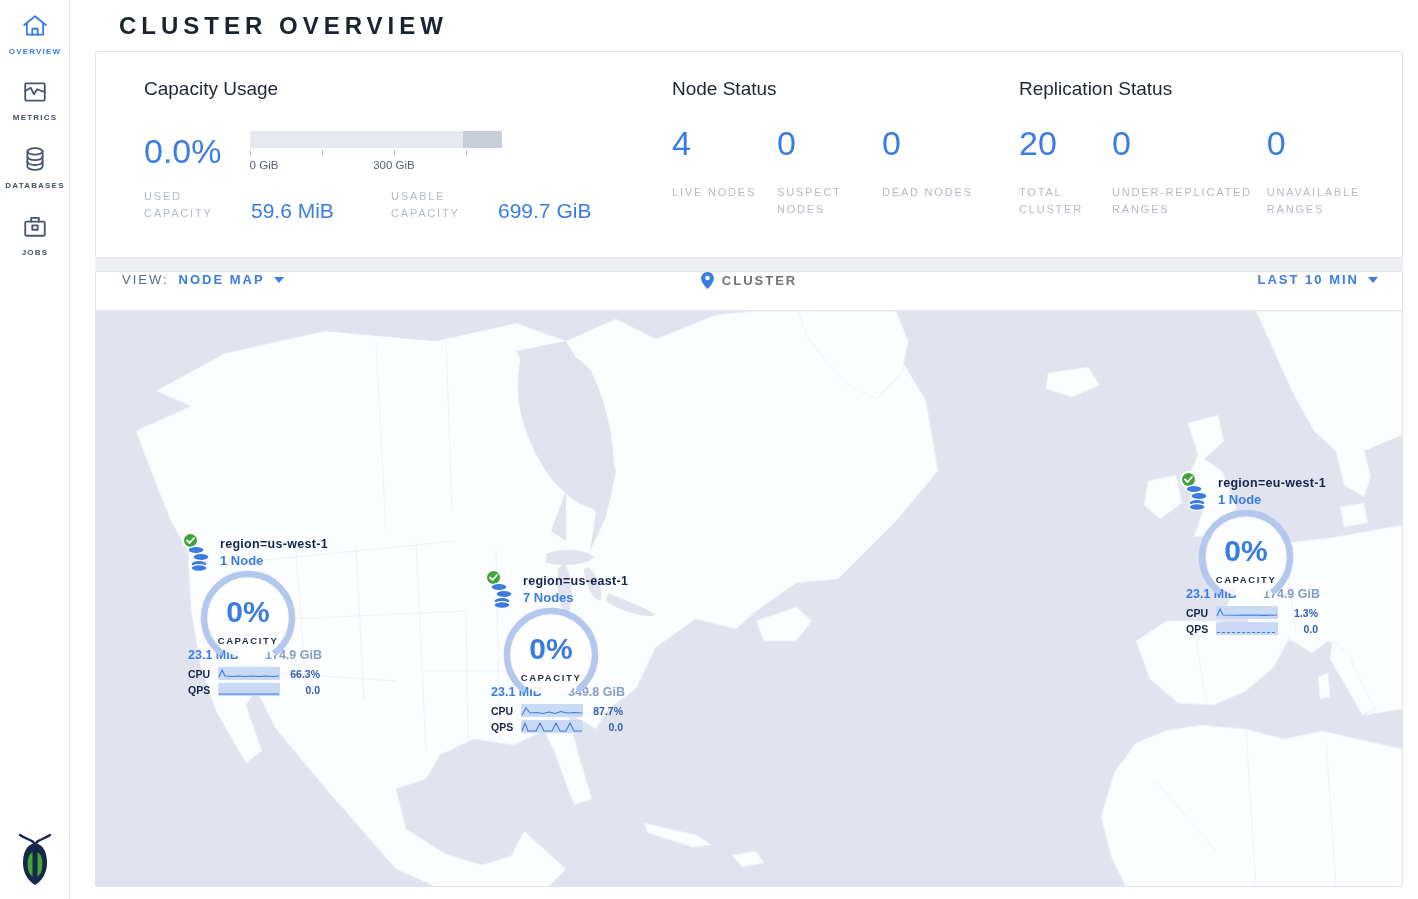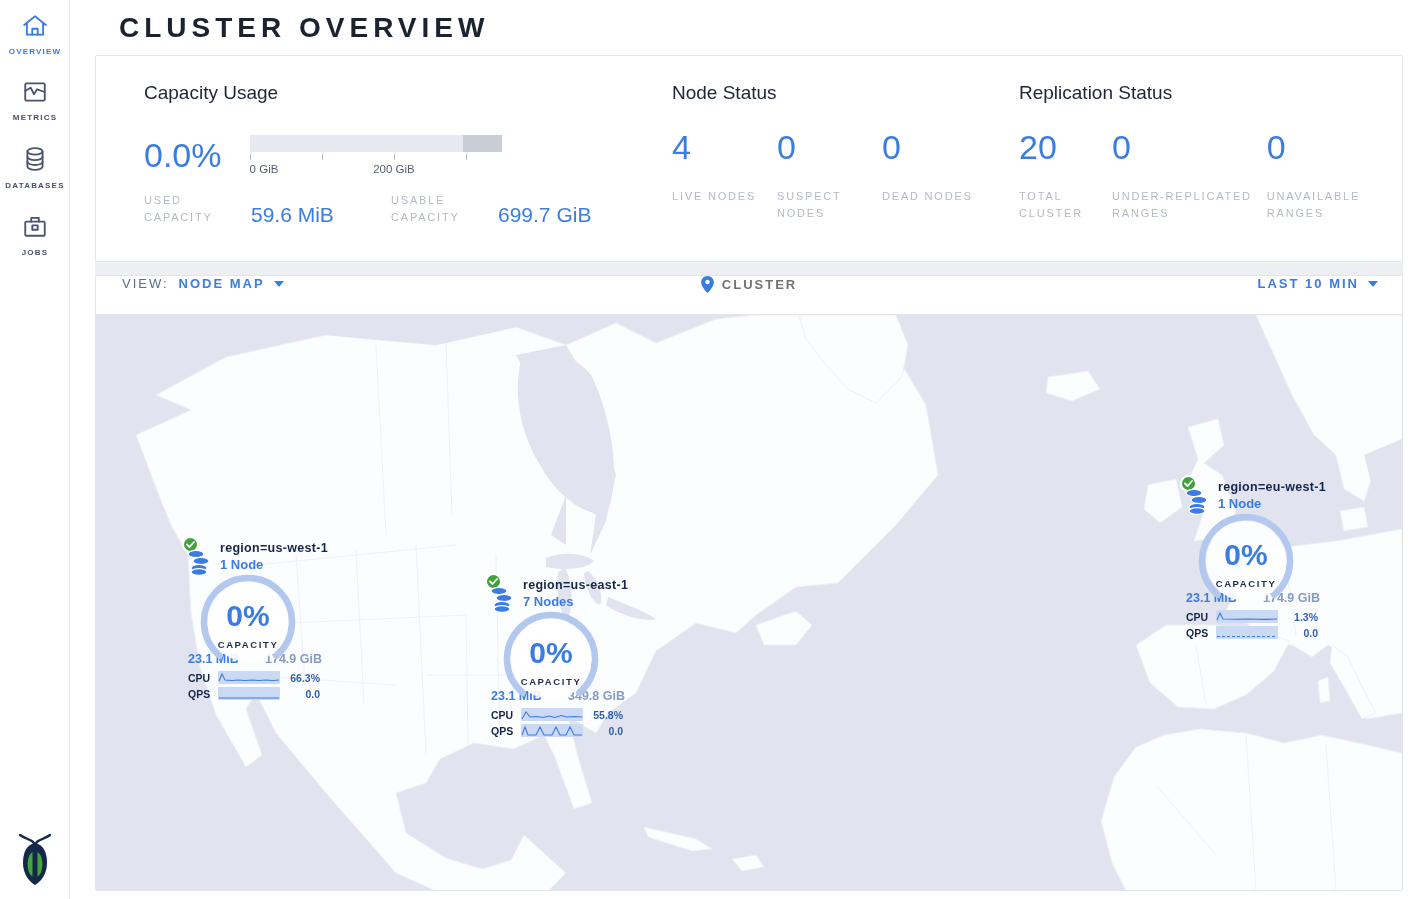--- a/index.html
+++ b/index.html
@@ -9,21 +9,21 @@
   .sidebar { position:fixed; left:0; top:0; width:70px; height:899px; background:#fff; border-right:1px solid #e5e7ec; z-index:30; }
   .side-item { width:70px; padding:14px 0 10px; text-align:center; cursor:pointer; }
   .side-item .lbl { display:block; margin-top:5px; font-size:8px; font-weight:bold; letter-spacing:1.2px; color:#475069; }
   .side-item svg { stroke:#4a5470; fill:none; stroke-width:1.7; stroke-linejoin:round; stroke-linecap:round; }
   .side-item.active svg { stroke:#3b7ce2; }
   .side-item.active .lbl { color:#3b7ce2; }
   .side-logo { position:absolute; left:0; bottom:8px; width:70px; text-align:center; }
 
   
   .content { position:absolute; left:70px; top:0; width:1348px; }
-  h1.page-title { padding:12px 0 11px 49px; font-size:28px; font-weight:bold; letter-spacing:5px; color:#1b2330; }
+  h1.page-title { padding:12px 0 11px 49px; font-size:24px; font-weight:bold; letter-spacing:5px; color:#1b2330; }
 
   .panel { margin-left:25px; width:1308px; background:#fff; border:1px solid #e3e5e9; border-radius:2px; }
   .panel-gap { height:13px; margin-left:25px; width:1308px; background:#edeff3; }
 
   
   .summary { height:207px; display:flex; padding:26px 0 0 24px; }
   .sec-title { font-size:19px; color:#1e2634; font-weight:500; margin-bottom:26px; }
   .cap-section { width:528px;margin-left:24px; }
   .cap-row1 { display:flex; align-items:center; }
   .cap-pct { font-size:34px; color:#3b7ce2; width:106px; line-height:1; padding-top:2px; }
@@ -148,21 +148,21 @@
         <div class="cap-barwrap">
           <div class="cap-bar">
               <div class="dark"></div>
             </div>
           <div class="cap-ticks">
             <div class="tickmark" style="left:0"></div>
             <div class="tickmark" style="left:72px"></div>
             <div class="tickmark" style="left:144px"></div>
             <div class="tickmark" style="left:216px"></div>
             <div class="ticklabel" style="left:14px">0 GiB</div>
-            <div class="ticklabel" style="left:144px">200 GiB</div>
+            <div class="ticklabel" style="left:144px">300 GiB</div>
           </div>
         </div>
       </div>
       <div class="cap-row2">
         <div class="sec-label">USED CAPACITY</div>
         <div class="cap-val first">59.6 MiB</div>
         <div class="sec-label">USABLE CAPACITY</div>
         <div class="cap-val">699.7 GiB</div>
       </div>
     </div>
@@ -358,21 +358,21 @@
         <div class="loc-stats">
           <div class="loc-cap-row">
             <span class="loc-used">23.1 MiB</span>
             <span class="loc-usable">349.8 GiB</span>
           </div>
           <div class="loc-metric-row">
             <span class="lm-label">CPU</span>
             <svg class="lm-spark" width="62" height="13" viewBox="0 0 62 13">
                 <polyline points="1,11 5,4 9,9 16,8.5 22,9.5 28,8 34,9.5 40,7.5 46,9 53,8.5 61,9"></polyline>
               </svg>
-            <span class="lm-val">55.8%</span>
+            <span class="lm-val">87.7%</span>
           </div>
           <div class="loc-metric-row">
             <span class="lm-label">QPS</span>
             <svg class="lm-spark" width="62" height="13" viewBox="0 0 62 13">
                 <polyline points="1,11 4,3 7,11 15,11 19,3 23,11 31,11 35,3 39,11 45,11 49,3 53,11 61,11"></polyline>
               </svg>
             <span class="lm-val">0.0</span>
           </div>
         </div>
       </div>

